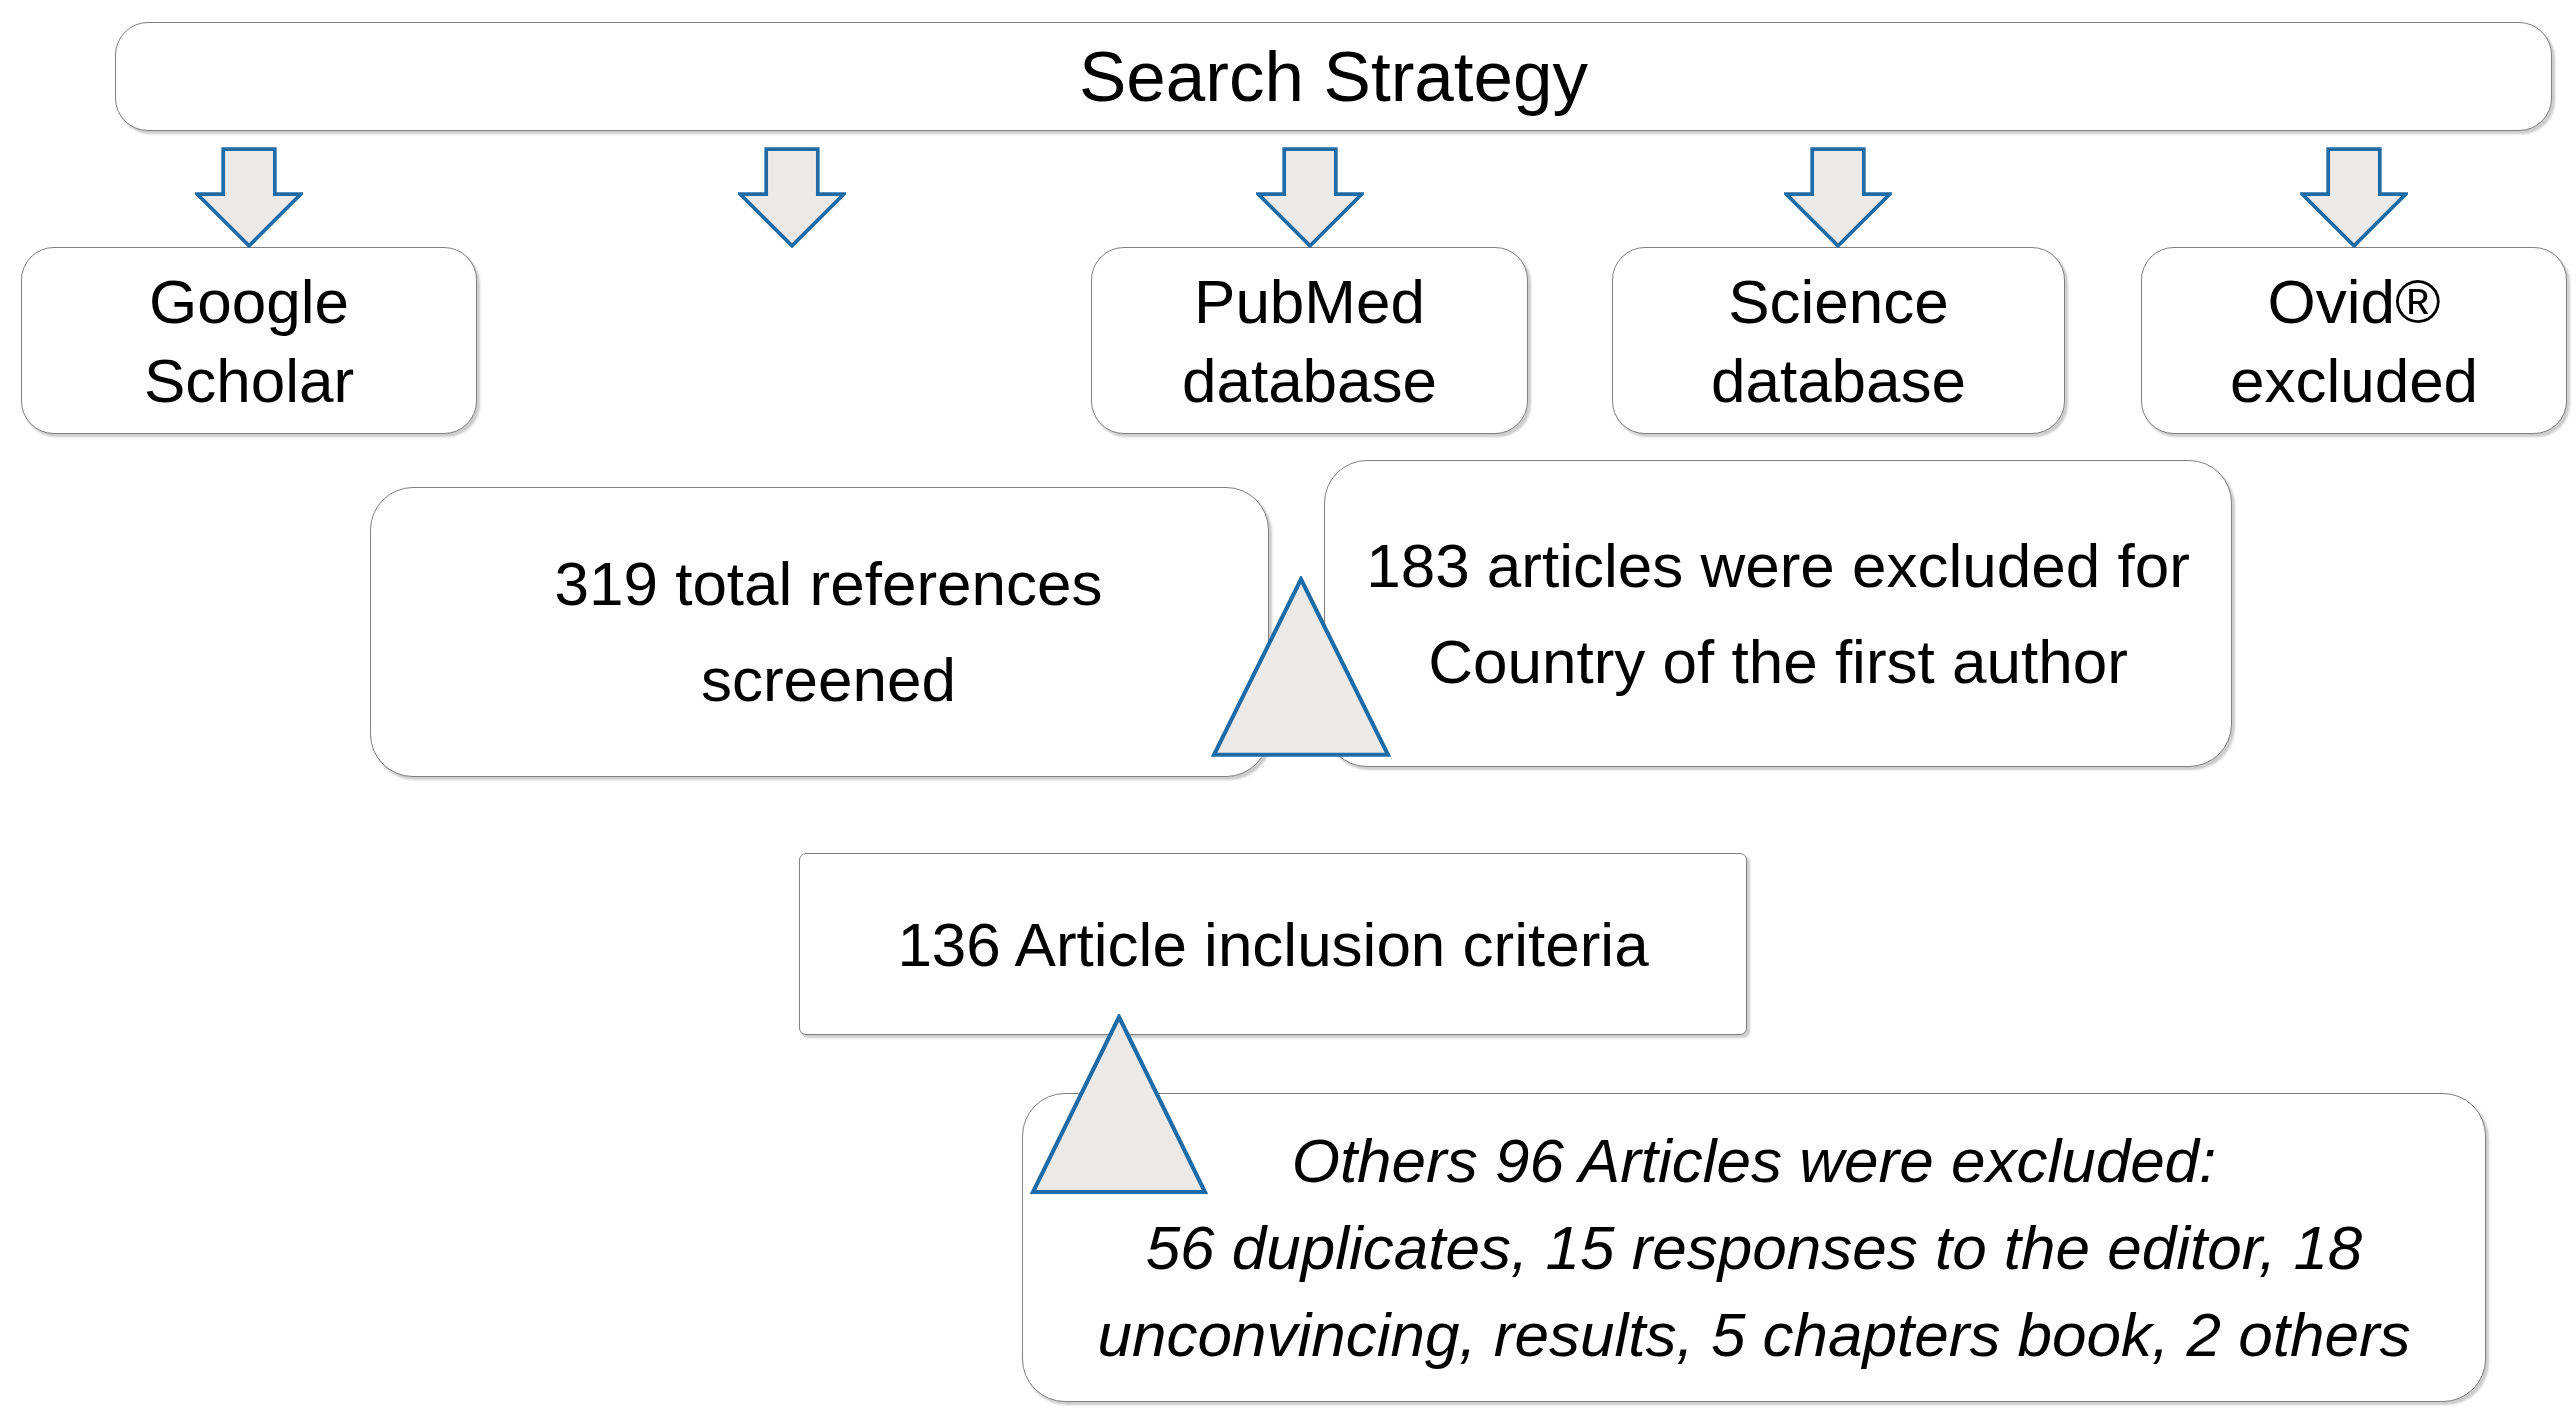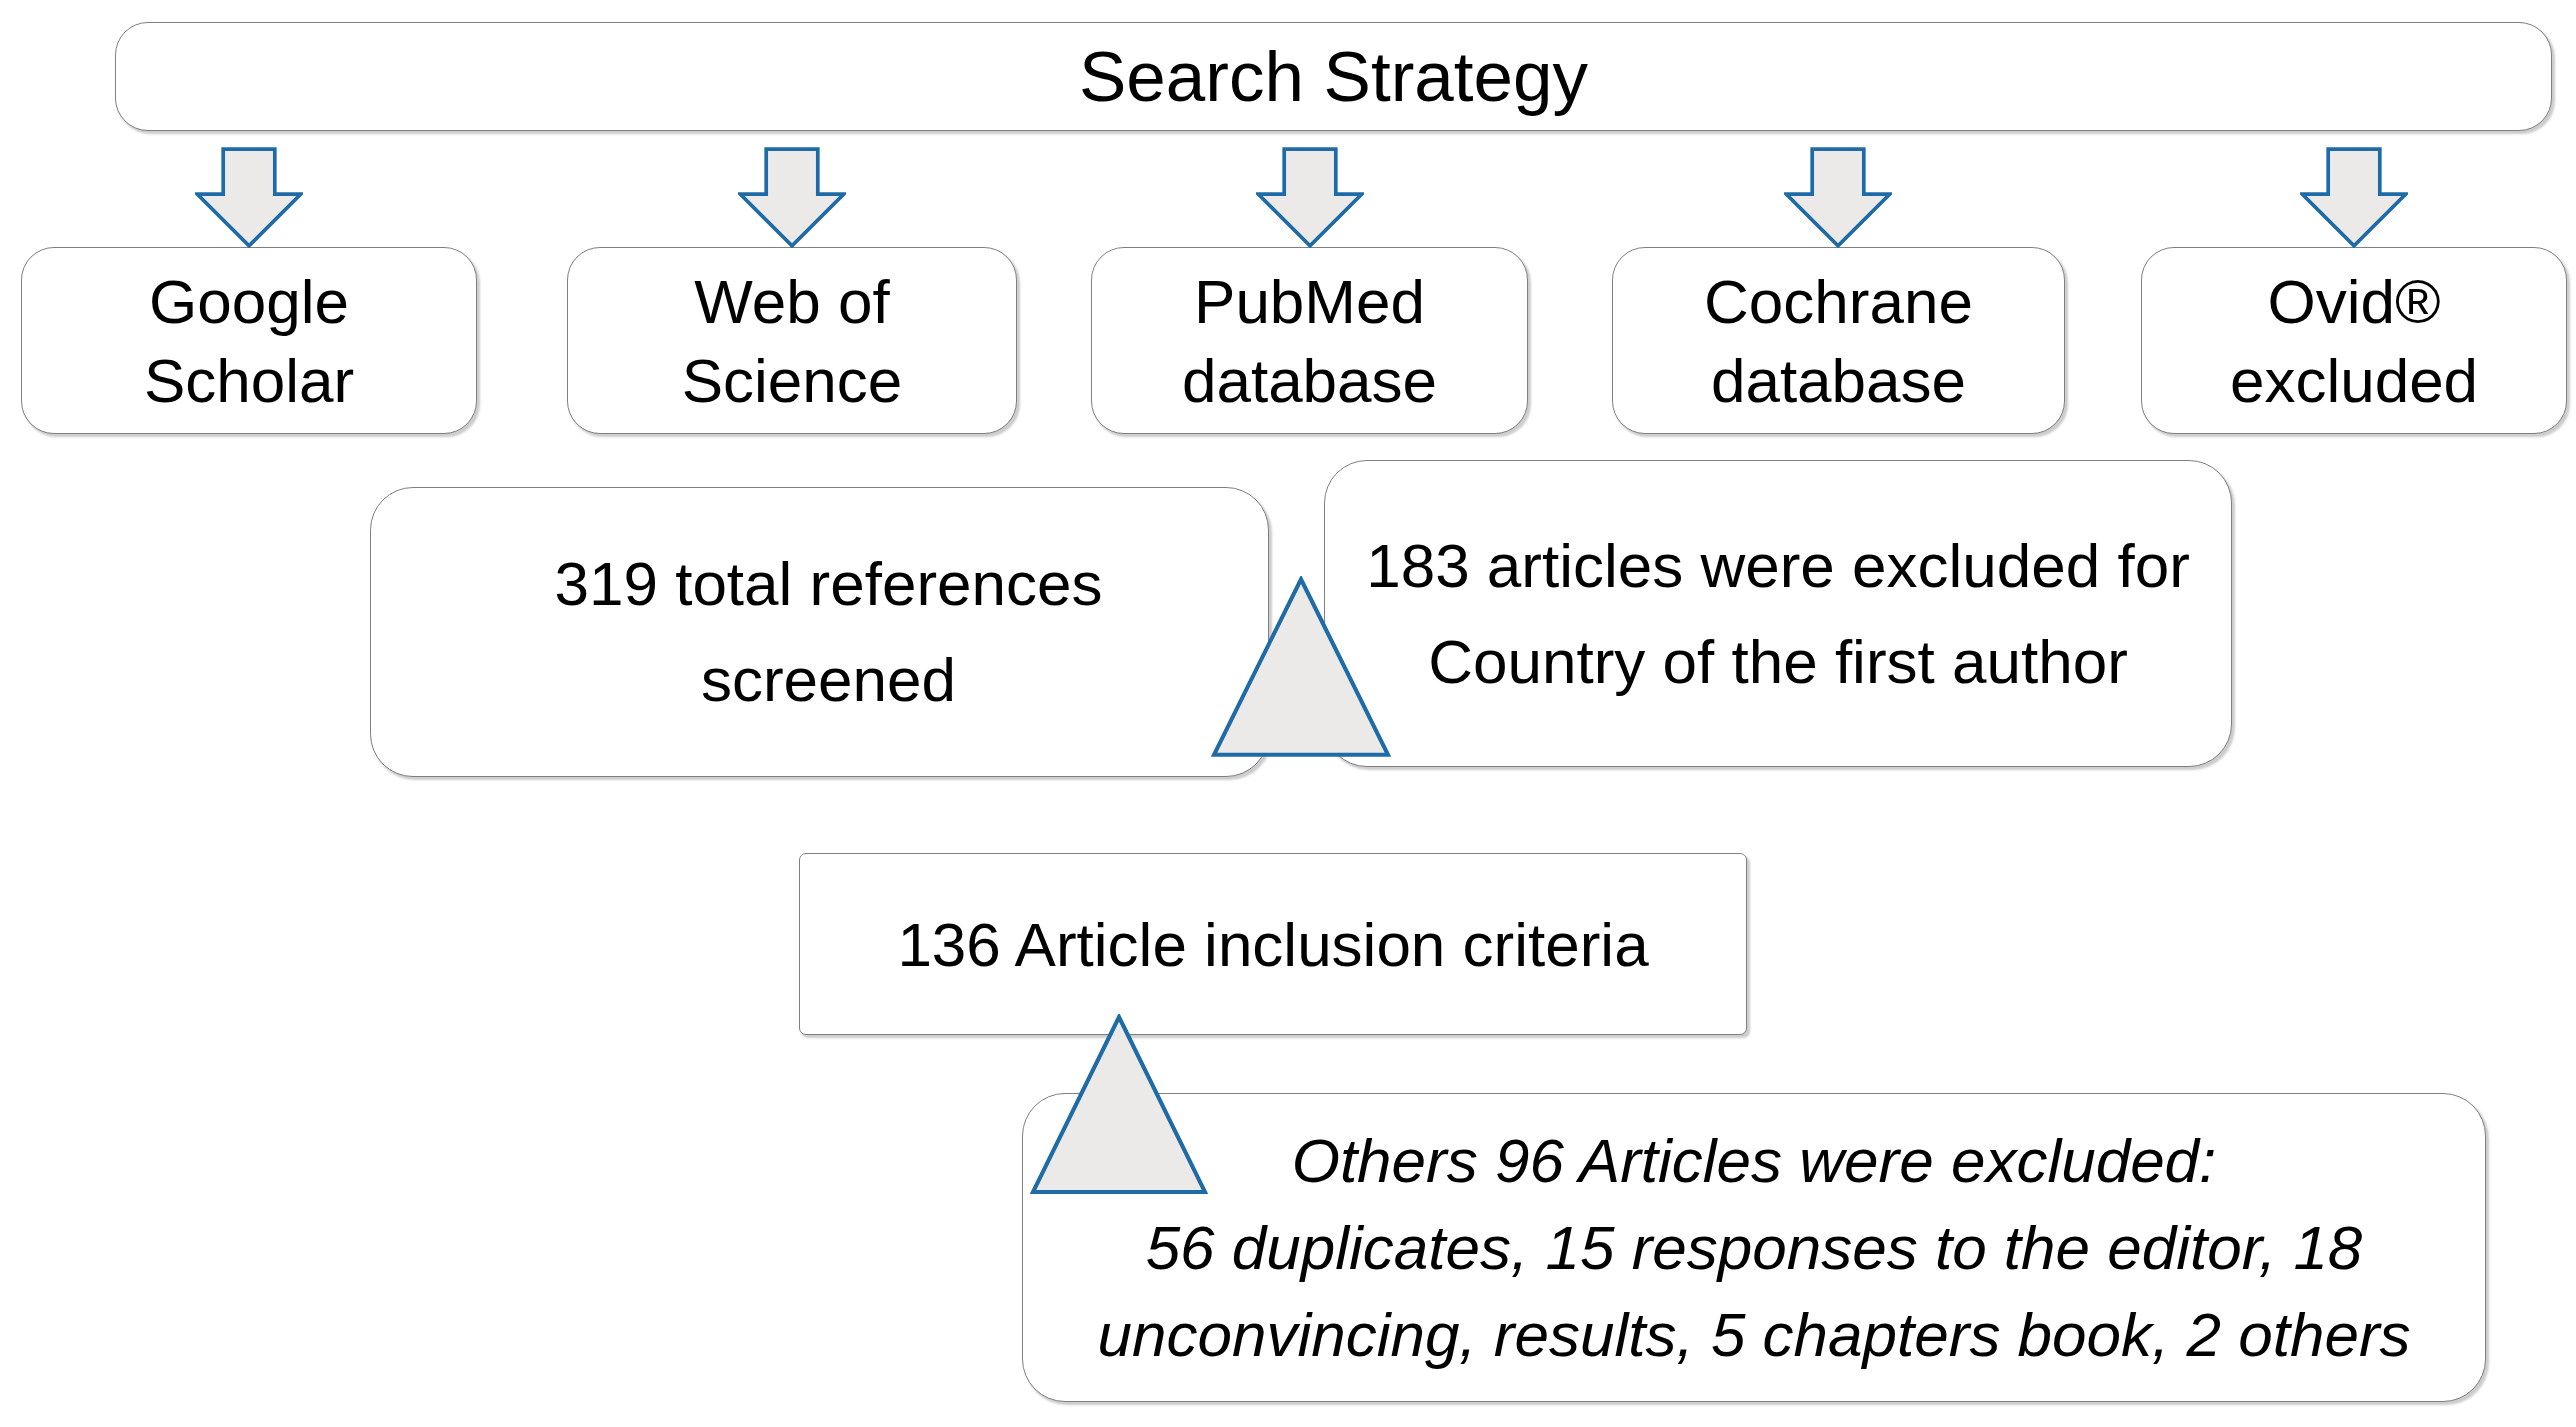--- a/index.html
+++ b/index.html
@@ -77,30 +77,26 @@
   <span class="icon-wrap" style="left:2300px;top:147px;width:108px;height:101px;">
     <svg viewBox="0 0 146 137" aria-hidden="true">
         <polygon class="shape-poly" points="38,3 108,3 108,64 143,64 73,134 3,64 38,64"></polygon>
       </svg>
   </span>
 
   <div class="box r45" style="left:21px;top:247px;width:456px;height:187px;">
     <div class="lbl source-label">Google
 Scholar</div>
   </div>
-  <div class="box r45" style="left:567px;top:247px;width:450px;height:187px;">
-    <div class="lbl source-label">Web of
-Science</div>
-  </div>
   <div class="box r45" style="left:1091px;top:247px;width:437px;height:187px;">
     <div class="lbl source-label">PubMed
 database</div>
   </div>
   <div class="box r45" style="left:1612px;top:247px;width:453px;height:187px;">
-    <div class="lbl source-label">Cochrane
+    <div class="lbl source-label">Science
 database</div>
   </div>
   <div class="box r45" style="left:2141px;top:247px;width:426px;height:187px;">
     <div class="lbl source-label">Ovid®
 excluded</div>
   </div>
 
   <div class="box r58" style="left:370px;top:487px;width:899px;height:290px;padding-left:18px;">
     <div class="lbl flow-label lh-130">319 total references
 screened</div>

